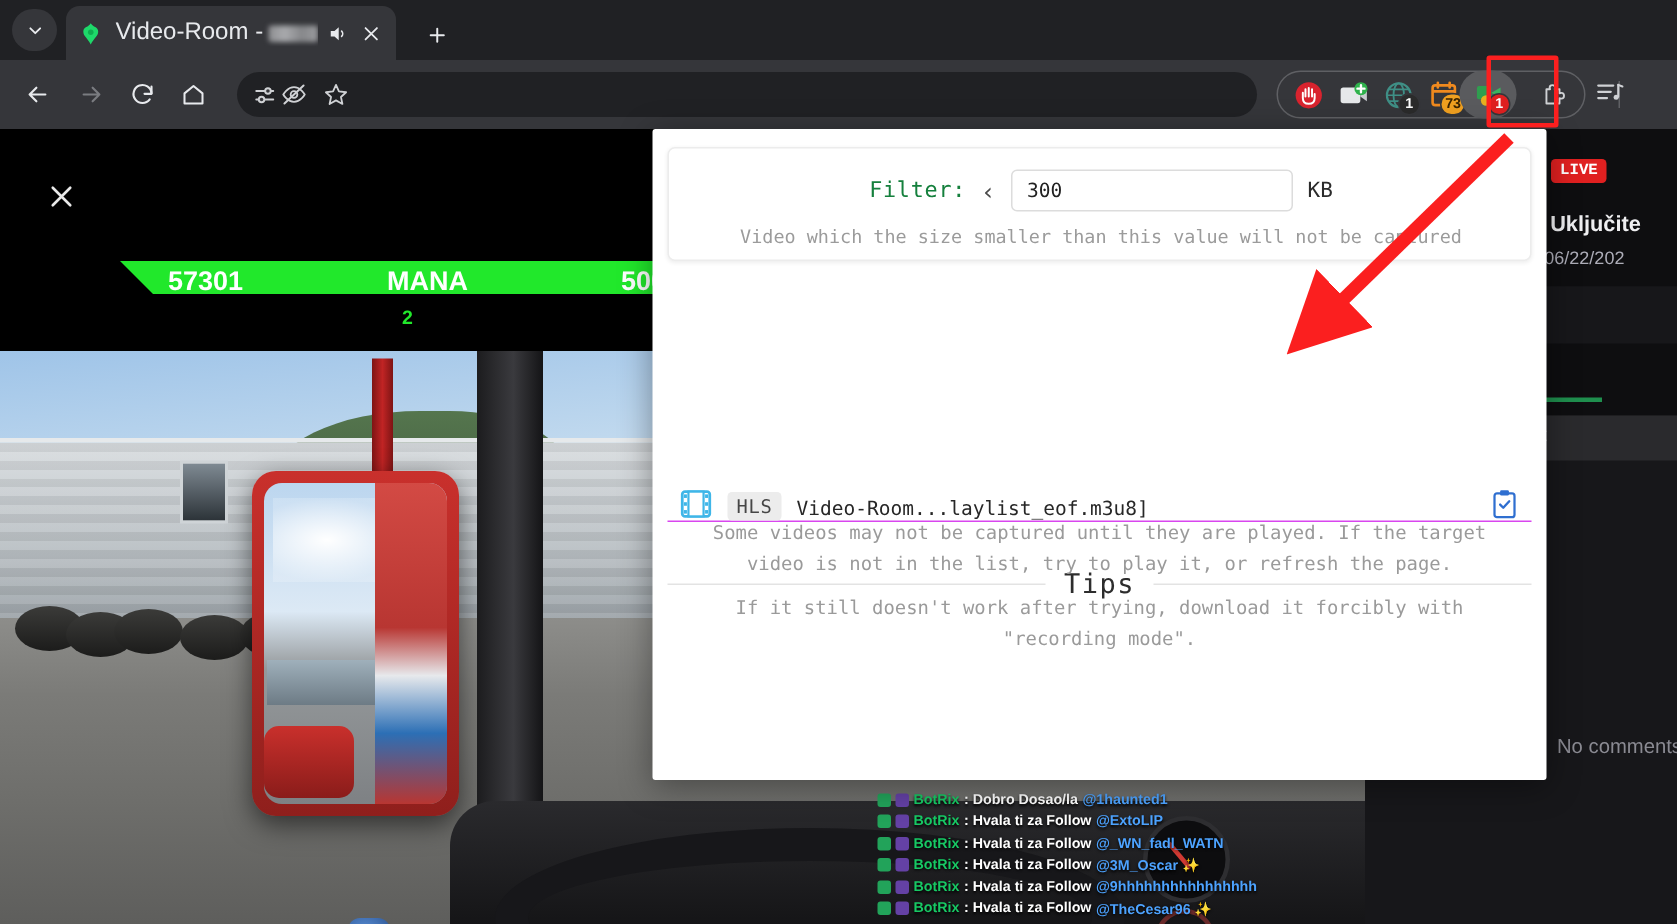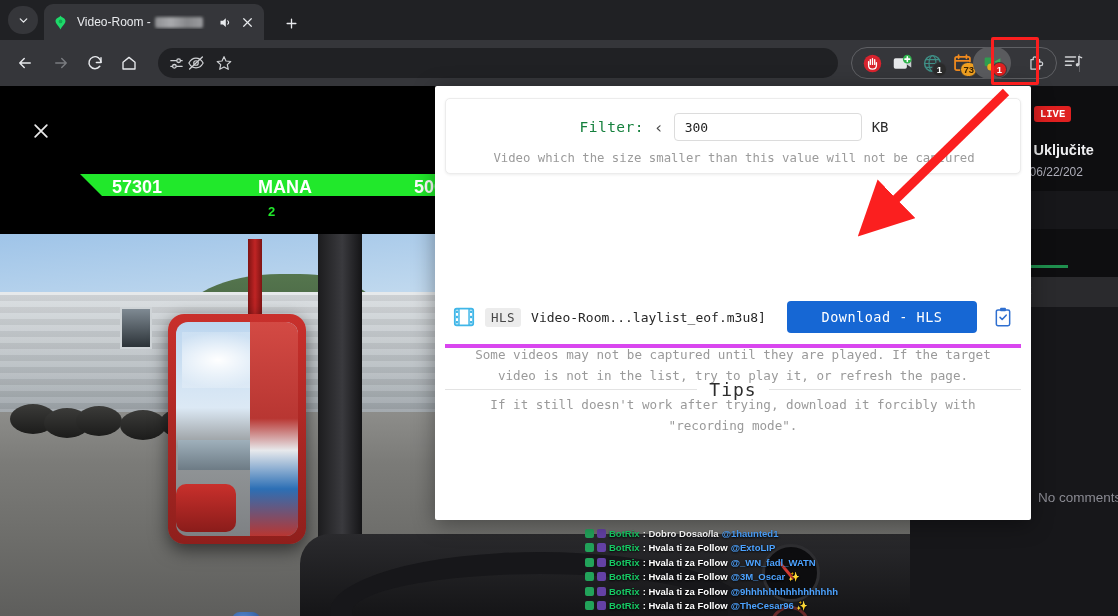--- a/index.html
+++ b/index.html
@@ -23,21 +23,21 @@
   }
   .tab-list-btn svg { width: 13px; height: 13px; }
 
   .tab {
     position: absolute; left: 44px; top: 4px; width: 220px; height: 36px;
     background: #35363a; border-radius: 9px 9px 0 0;
     display: flex; align-items: center; padding: 0 8px;
   }
   .tab-favicon { width: 17px; height: 17px; flex: 0 0 17px; margin-right: 8px; }
   .tab-title {
-    font-size: 12px; color: #e8eaed; white-space: nowrap;
+    font-size: 16px; color: #e8eaed; white-space: nowrap;
     overflow: hidden; flex: 1 1 auto; display: flex; align-items: center;
   }
   .tab-redact {
     display: inline-block; width: 48px; height: 11px; margin-left: 4px;
     background: linear-gradient(90deg,#8e8f92,#a9aaad,#86878a,#9b9c9f);
     filter: blur(1.6px); border-radius: 2px; vertical-align: middle;
   }
   .tab-audio { width: 18px; height: 18px; flex: 0 0 18px; margin: 0 4px;
                display:flex; align-items:center; justify-content:center; }
   .tab-close { width: 18px; height: 18px; flex: 0 0 18px;
@@ -225,22 +225,22 @@
     width: 188px; height: 28px; border:1px solid #dcdcdc; border-radius:4px;
     background:#fff; font-family:"DejaVu Sans Mono", monospace; font-size:13px;
     color:#222; padding: 0 10px; outline:none;
   }
   .filter-unit { font-size: 14px; color:#2b2b2b; }
   .filter-hint { position:absolute; left:0; top:52px; width:576px; text-align:center;
                  font-size:12.3px; color:#9b9b9b; }
 
   .dl-row {
     position:absolute; left:10px; top:204px; width:576px; height:58px;
-    display:flex; align-items:center; gap:10px; padding: 0 8px;
-    border-bottom: 4px solid #d946ef;
+    display:flex; align-items:flex-end; gap:10px; padding: 0 8px;
+    border-bottom: 1px solid #d946ef;
   }
   .film-icon { width:22px; height:22px; flex:0 0 22px; }
   .hls-chip { background:#ececec; color:#474747; font-size:12.5px; border-radius:3px;
               padding:2px 6px; letter-spacing:.5px; }
   .dl-name { font-size:13px; color:#272727; white-space:nowrap; flex:1 1 auto; overflow:hidden; }
   .dl-btn {
     width: 190px; height: 32px; background:#1667d4; color:#fff; border:none; border-radius:4px;
     font-family:"DejaVu Sans Mono", monospace; font-size:13.5px; letter-spacing:.5px;
     cursor:pointer; display:flex; align-items:center; justify-content:center;
   }
@@ -404,21 +404,20 @@
           <rect x="3.2" y="5" width="2.2" height="2.6" fill="#3fb6e8"></rect>
           <rect x="3.2" y="10.7" width="2.2" height="2.6" fill="#3fb6e8"></rect>
           <rect x="3.2" y="16.4" width="2.2" height="2.6" fill="#3fb6e8"></rect>
           <rect x="18.6" y="5" width="2.2" height="2.6" fill="#3fb6e8"></rect>
           <rect x="18.6" y="10.7" width="2.2" height="2.6" fill="#3fb6e8"></rect>
           <rect x="18.6" y="16.4" width="2.2" height="2.6" fill="#3fb6e8"></rect>
         </svg>
       </span>
       <span class="hls-chip">HLS</span>
       <span class="dl-name">Video-Room...laylist_eof.m3u8]</span>
-      <button class="dl-btn">Download - HLS</button>
       <span class="clip-icon">
         <svg viewBox="0 0 24 24" width="20" height="22">
           <rect x="4" y="3.5" width="16" height="19" rx="2" fill="none" stroke="#2f6fd0" stroke-width="1.8"></rect>
           <rect x="8.5" y="1" width="7" height="4.2" rx="1" fill="#2f6fd0"></rect>
           <path d="M8.5 12.5 L11 15 L15.8 9.8" fill="none" stroke="#2f6fd0" stroke-width="1.9" stroke-linecap="round" stroke-linejoin="round"></path>
         </svg>
       </span>
     </div>
 
     <div class="tips-head">

